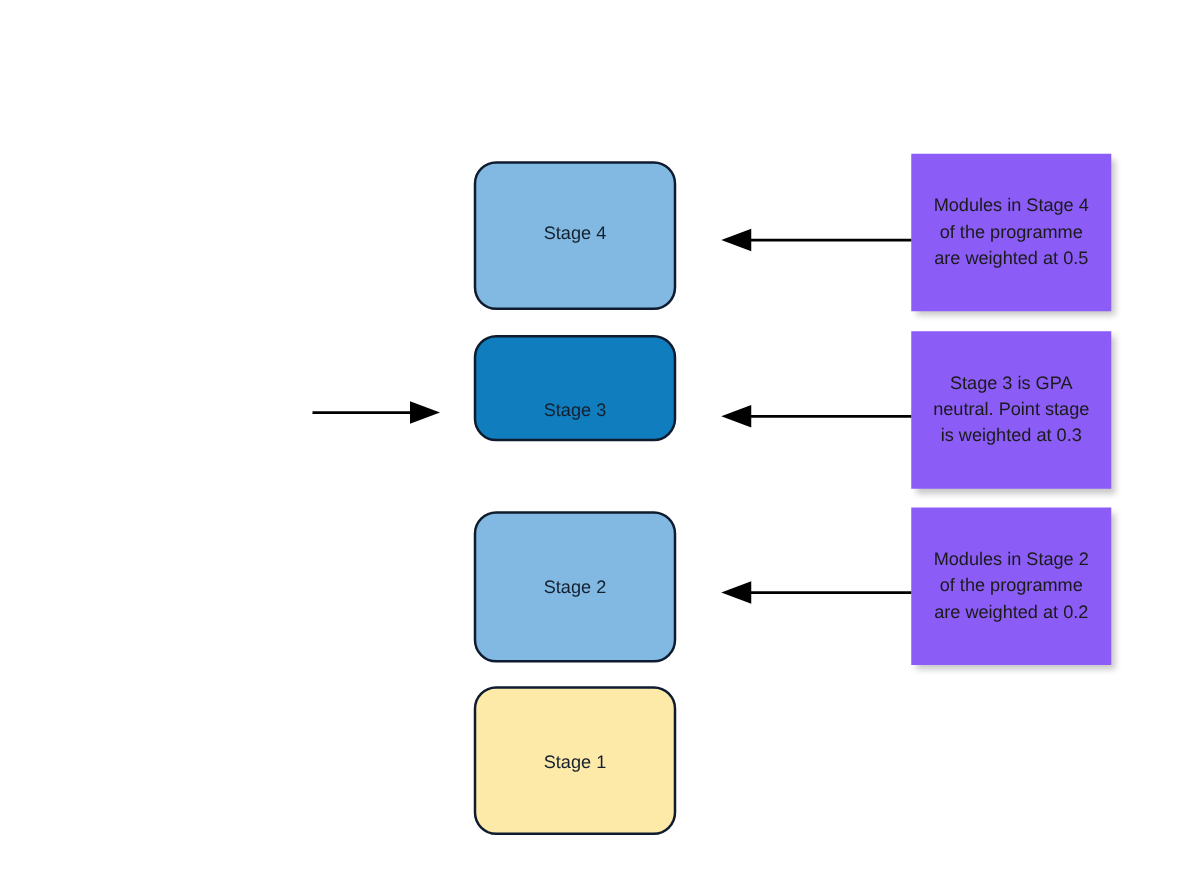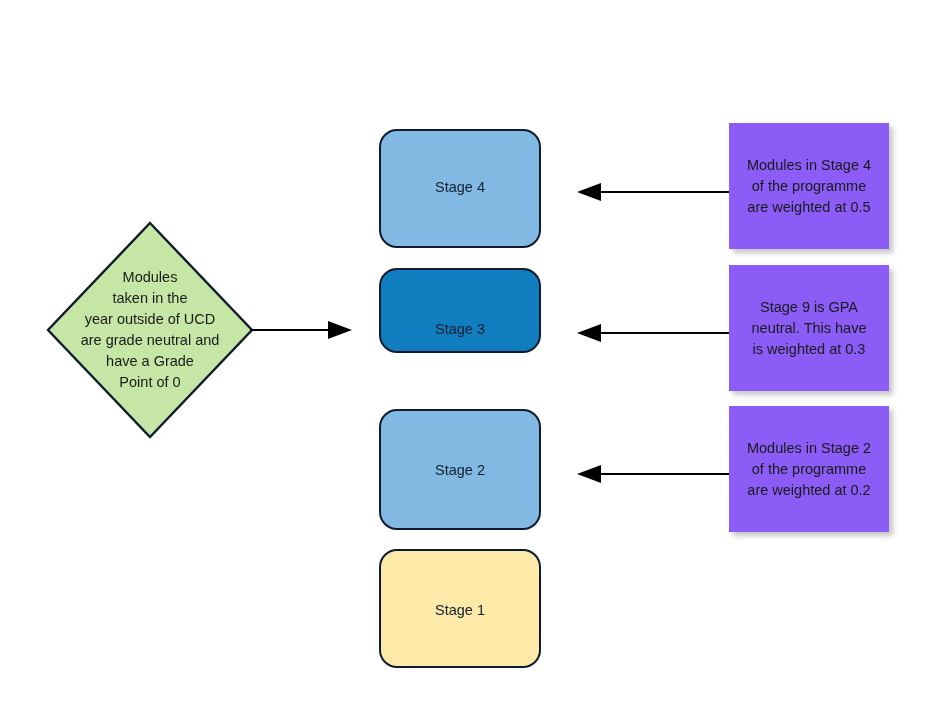--- a/index.html
+++ b/index.html
@@ -125,33 +125,20 @@
   #arrow-note2-to-stage2  { left: 571px; top: 456px; }
   .arrow-line { stroke: #000000; stroke-width: 2.2; }
   .arrow-head { fill: #000000; }
 </style>
 </head>
 <body>
 
 <div id="canvas">
 
 
-  <div id="diamond-wrap">
-    <svg width="210" height="220" viewBox="0 0 210 220">
-      <polygon points="105,3 207,110 105,217 3,110" fill="#c5e6a4" stroke="#0f1b2e" stroke-width="2.4" stroke-linejoin="miter"></polygon>
-    </svg>
-    <div id="diamond-text">
-      <span>Modules</span>
-      <span>taken in the</span>
-      <span>year outside of UCD</span>
-      <span>are grade neutral and</span>
-      <span>have a Grade</span>
-      <span>Point of 0</span>
-    </div>
-  </div>
 
   <div class="stage-box" id="stage-4">
     <div class="stage-label">Stage 4</div>
   </div>
 
   <div class="stage-box" id="stage-3">
     <div class="stage-label">Stage 3</div>
   </div>
 
   <div class="stage-box" id="stage-2">
@@ -162,22 +149,22 @@
     <div class="stage-label">Stage 1</div>
   </div>
 
   <div class="note-box" id="note-stage-4">
     <span>Modules in Stage 4</span>
     <span>of the programme</span>
     <span>are weighted at 0.5</span>
   </div>
 
   <div class="note-box" id="note-stage-3">
-    <span>Stage 9 is GPA</span>
-    <span>neutral. This have</span>
+    <span>Stage 3 is GPA</span>
+    <span>neutral. Point stage</span>
     <span>is weighted at 0.3</span>
   </div>
 
   <div class="note-box" id="note-stage-2">
     <span>Modules in Stage 2</span>
     <span>of the programme</span>
     <span>are weighted at 0.2</span>
   </div>
 
   <svg class="arrow-svg" id="arrow-diamond-to-stage3" width="110" height="36">

